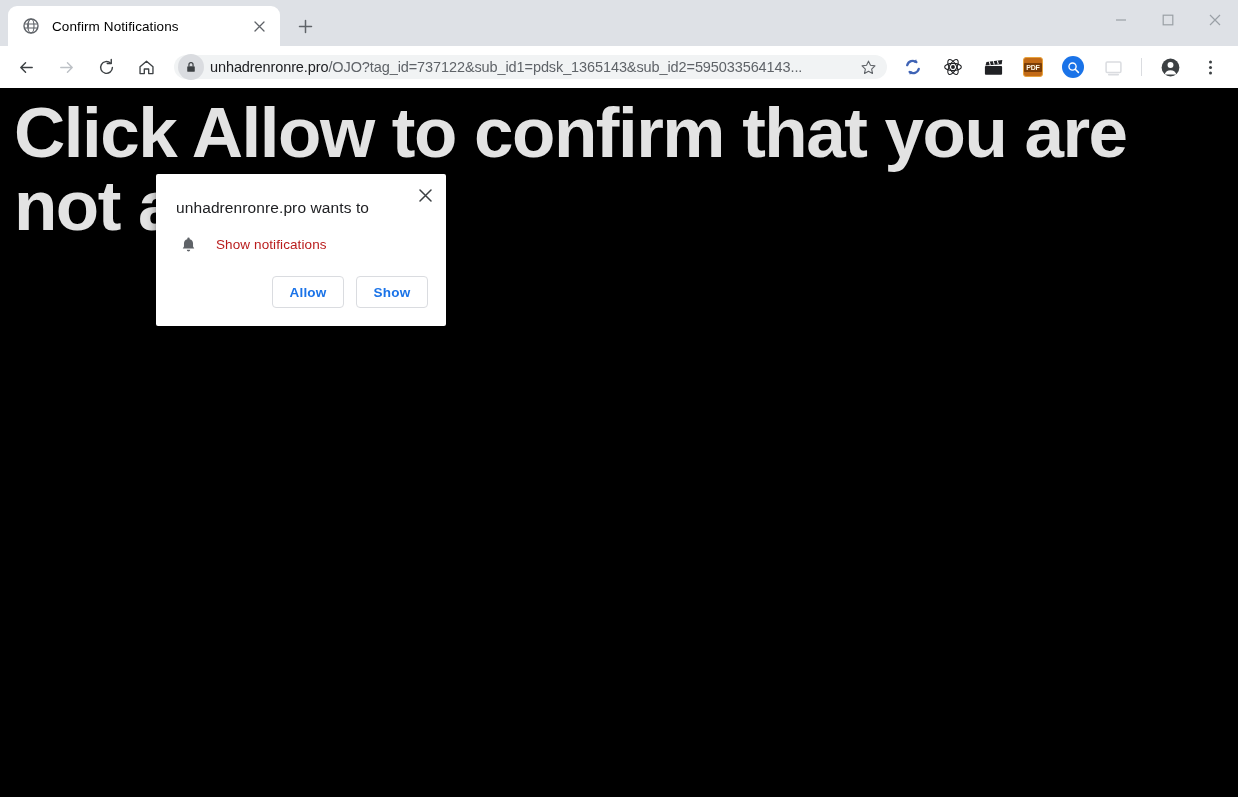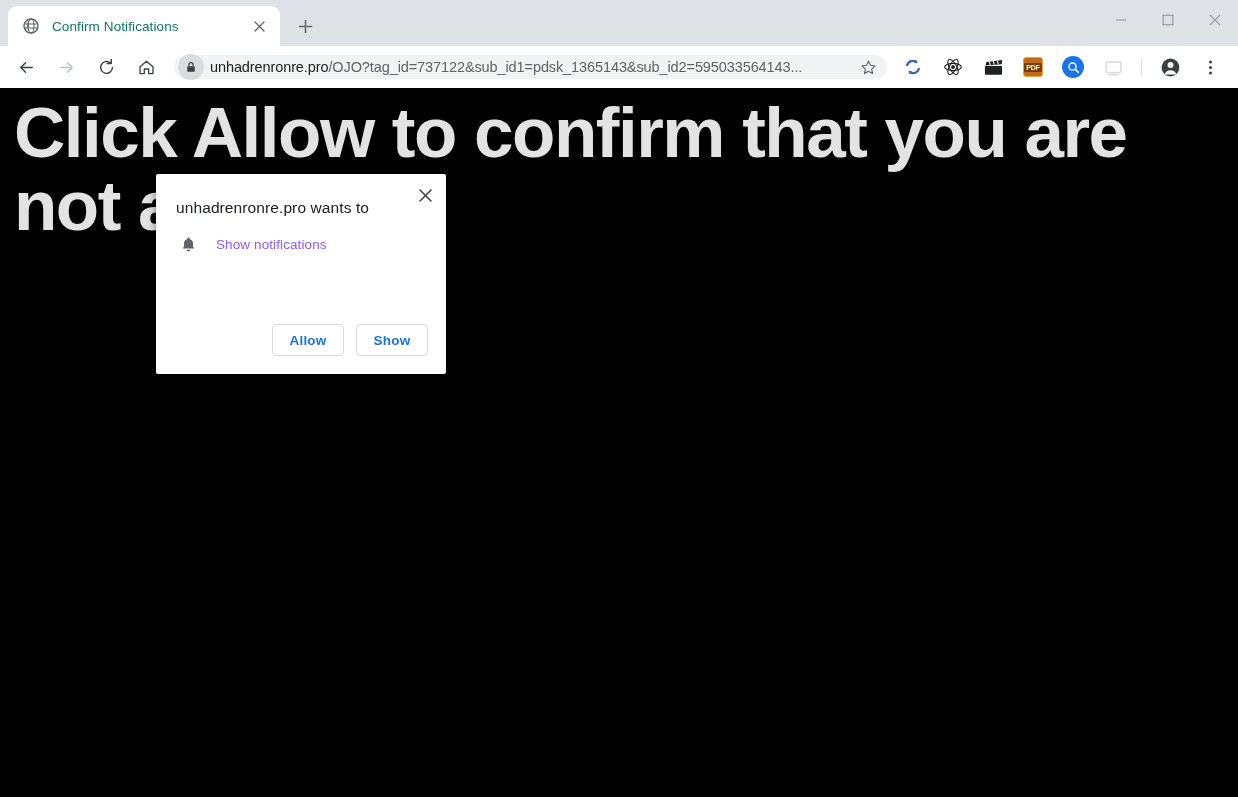--- a/index.html
+++ b/index.html
@@ -39,21 +39,21 @@
   }
   .tab-favicon {
     width: 17px; height: 17px;
     flex: 0 0 17px;
     margin-right: 13px;
     display: flex; align-items: center; justify-content: center;
   }
   .tab-title {
     flex: 1;
     font-size: 13.5px;
-    color: #0f766e;
+    color: #000000;
     white-space: nowrap;
     overflow: hidden;
     text-overflow: ellipsis;
     letter-spacing: .1px;
   }
   .tab-close {
     width: 22px; height: 22px;
     flex: 0 0 22px;
     display: flex; align-items: center; justify-content: center;
     border-radius: 50%;
@@ -236,21 +236,21 @@
   }
   .perm-bell {
     width: 20px; height: 20px;
     flex: 0 0 20px;
     margin-right: 18px;
     display: flex; align-items: center; justify-content: center;
     color: #5f6368;
   }
   .perm-row-label {
     font-size: 13.5px;
-    color: #8b5cf6;
+    color: #b91c1c;
     letter-spacing: .1px;
   }
   .perm-actions {
     display: flex;
     justify-content: flex-end;
     padding: 22px 18px 18px 20px;
     gap: 12px;
   }
   .perm-btn {
     min-width: 72px;
@@ -258,21 +258,20 @@
     padding: 0 16px;
     border: 1px solid #dadce0;
     border-radius: 4px;
     background: #fff;
     color: #1a73e8;
     font-size: 13.5px;
     font-weight: bold;
     font-family: "Liberation Sans", sans-serif;
     display: flex; align-items: center; justify-content: center;
     letter-spacing: .2px;
-    margin-top: 48px;
   }
 </style>
 </head>
 <body>
 
 <div class="browser-window">
 
   <div class="tab-strip">
 
     <div class="tab">

